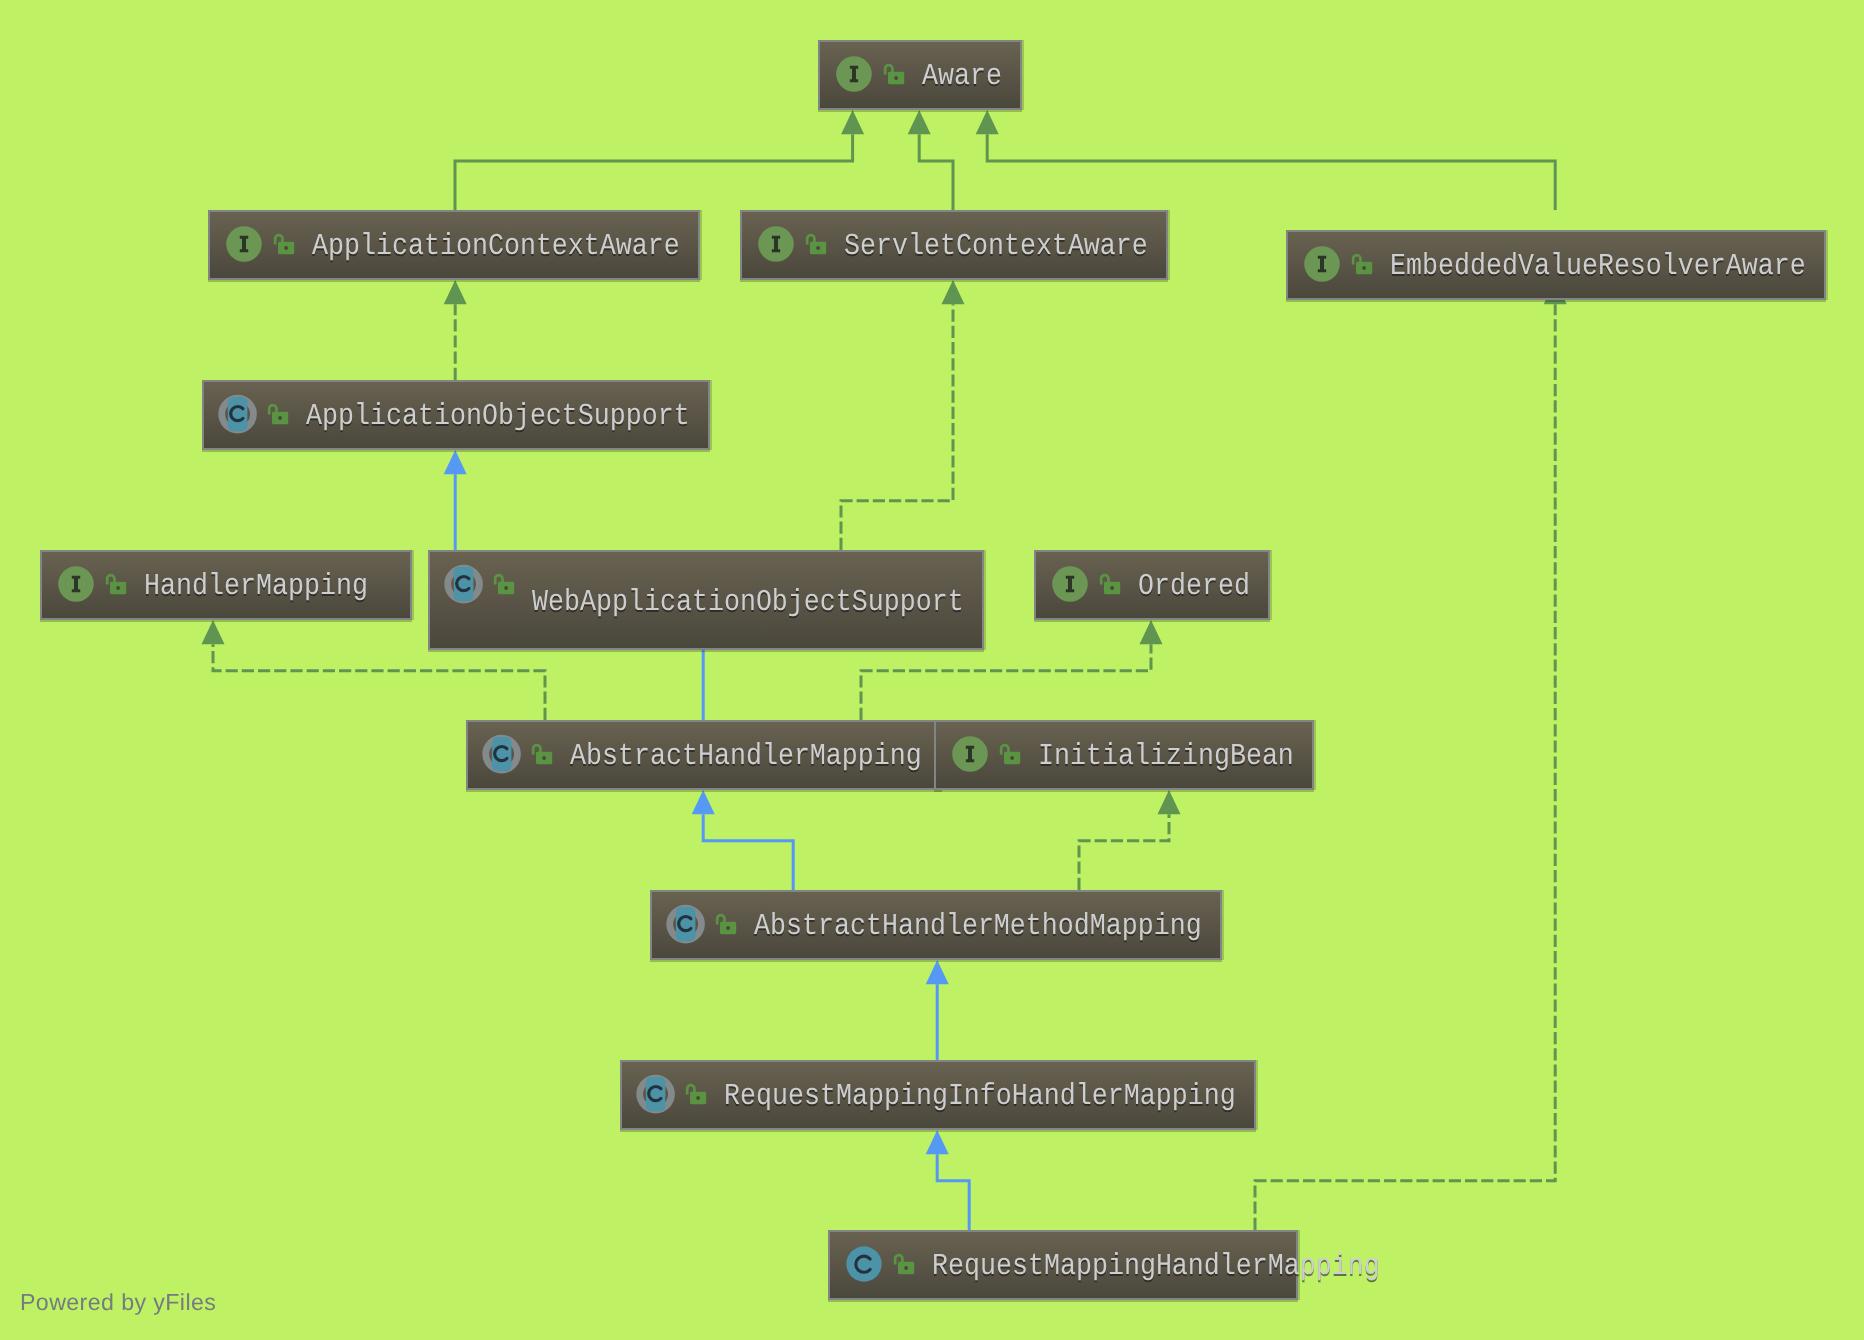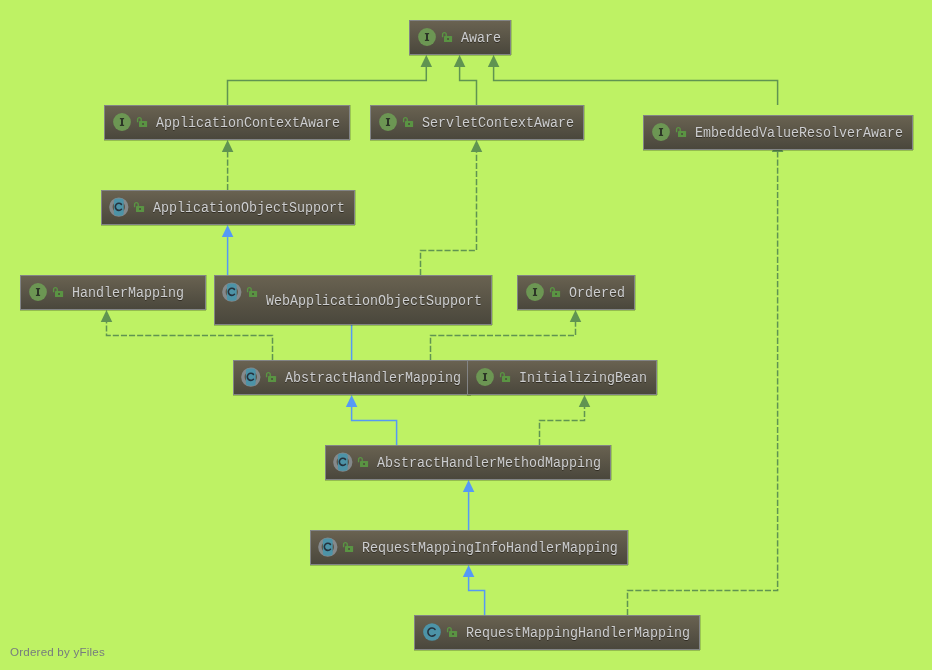--- a/index.html
+++ b/index.html
@@ -247,31 +247,31 @@
         </span>
         <span class="icons" style="left: 31px; top: 9.9px;">
           <svg width="12" height="12" viewBox="0 0 12 12">
             <path d="M1.575 6.2V3.4a1.825 1.825 0 0 1 3.65 0V5.4" fill="none" stroke="#5a9443" stroke-width="1.35"></path>
             <rect x="3.0" y="4.9" width="8.1" height="6.2" rx="0.7" fill="#5a9443"></rect>
             <circle cx="7.05" cy="8.0" r="0.95" fill="#4b4639"></circle>
           </svg>
         </span>
         <span class="label">RequestMappingInfoHandlerMapping</span>
       </div>
-      <div class="node" style="left: 414px; top: 615px; width: 286px; height: 35px;">
+      <div class="node" style="left: 414px; top: 615px; width: 235px; height: 35px;">
         <span class="icons" style="left: 7.1px; top: 5.85px;">
           <svg width="20" height="20" viewBox="0 0 20 20">
             <circle cx="10" cy="10" r="8.85" fill="#4c93a7"></circle>
             <path d="M13.05 7.5a4.05 4.05 0 1 0 0 5.2" fill="none" stroke="#24323d" stroke-width="1.55" stroke-linecap="round"></path>
           </svg>
         </span>
         <span class="icons" style="left: 31px; top: 9.9px;">
           <svg width="12" height="12" viewBox="0 0 12 12">
             <path d="M1.575 6.2V3.4a1.825 1.825 0 0 1 3.65 0V5.4" fill="none" stroke="#5a9443" stroke-width="1.35"></path>
             <rect x="3.0" y="4.9" width="8.1" height="6.2" rx="0.7" fill="#5a9443"></rect>
             <circle cx="7.05" cy="8.0" r="0.95" fill="#4b4639"></circle>
           </svg>
         </span>
         <span class="label">RequestMappingHandlerMapping</span>
       </div>
     </div>
-  <div class="watermark">Ordered by yFiles</div>
+  <div class="watermark">Powered by yFiles</div>
 </div>
 
 </body></html>

